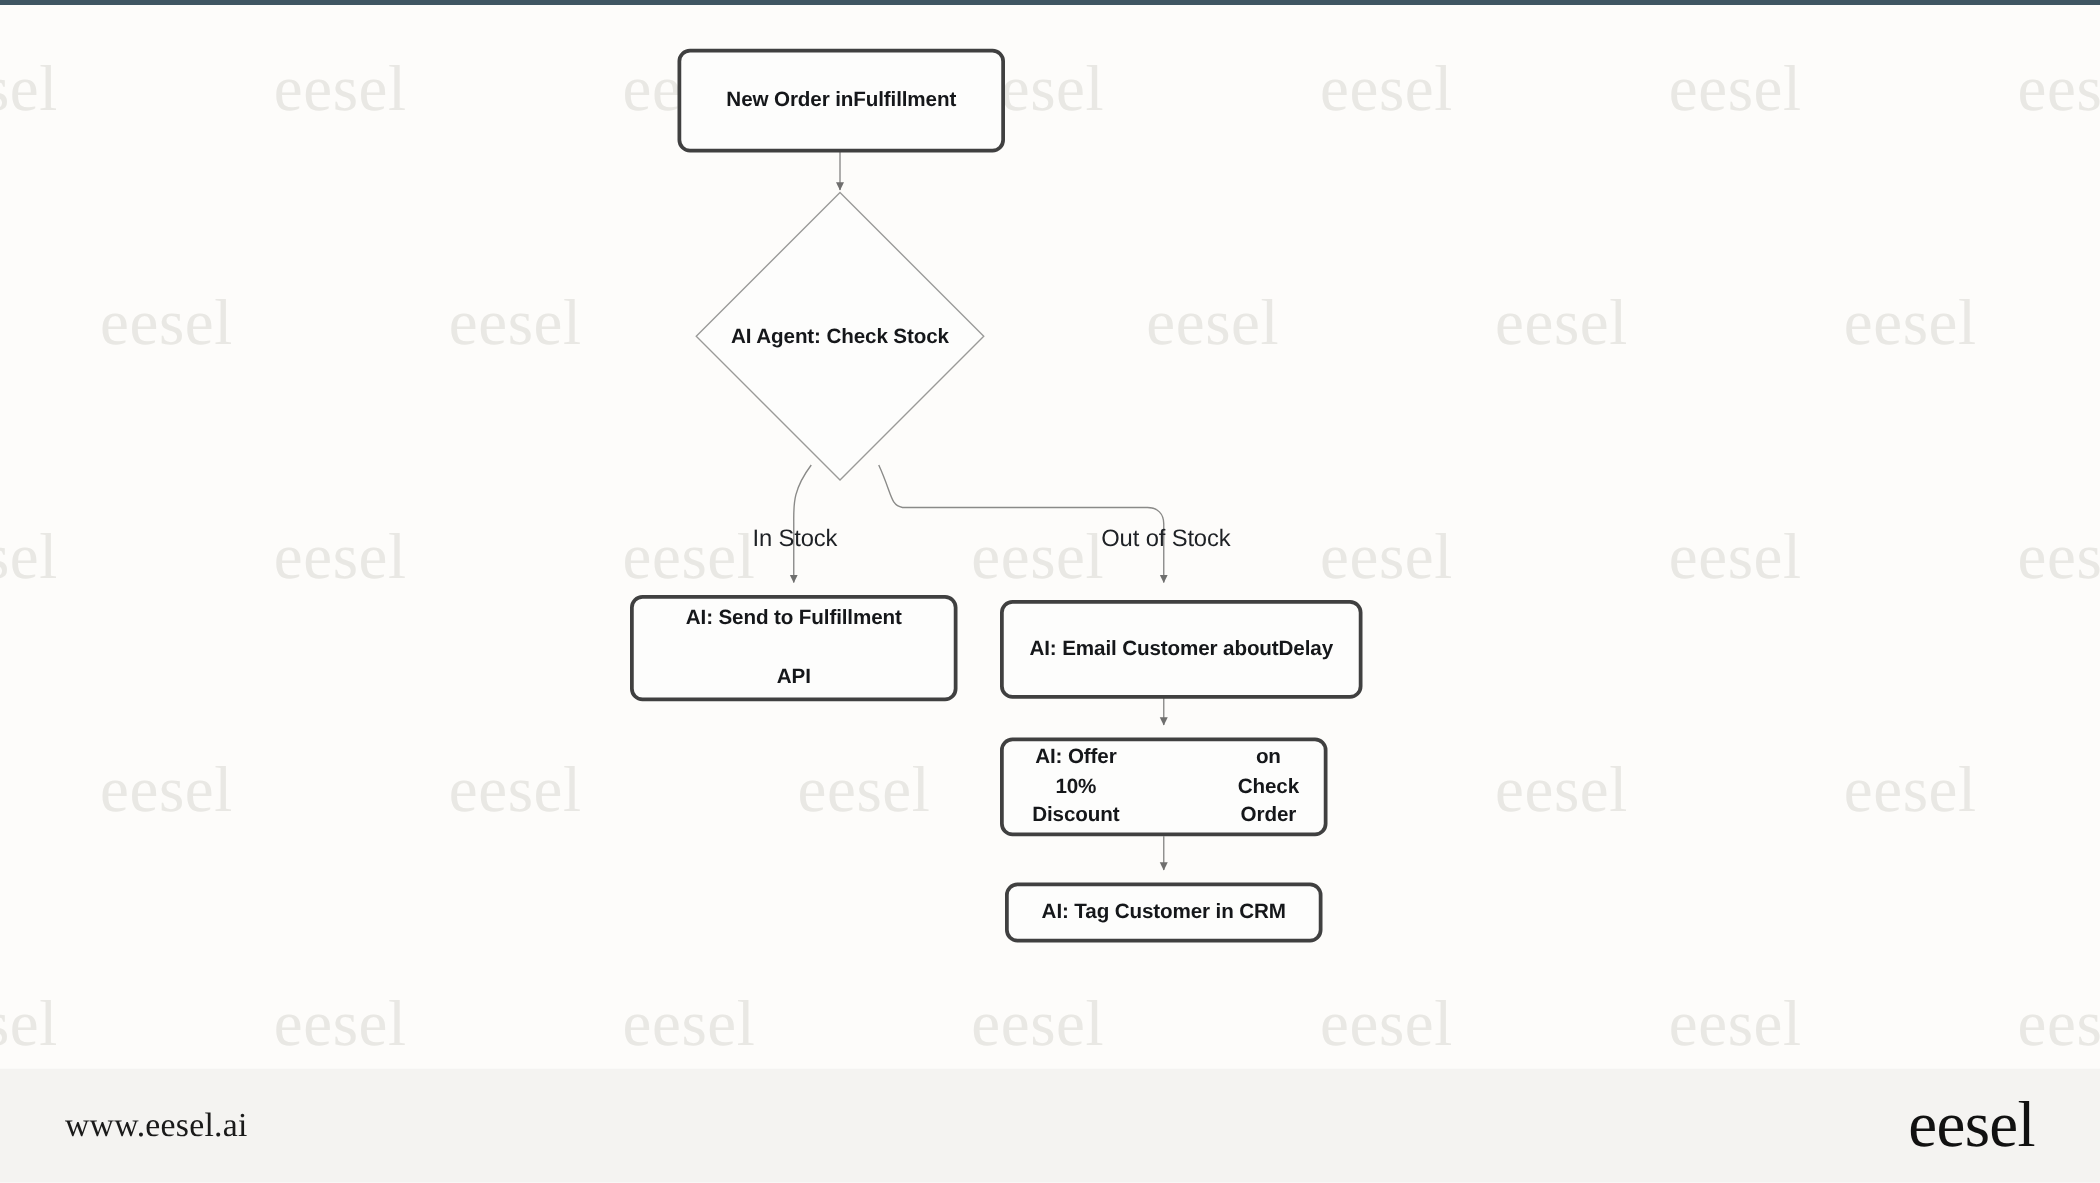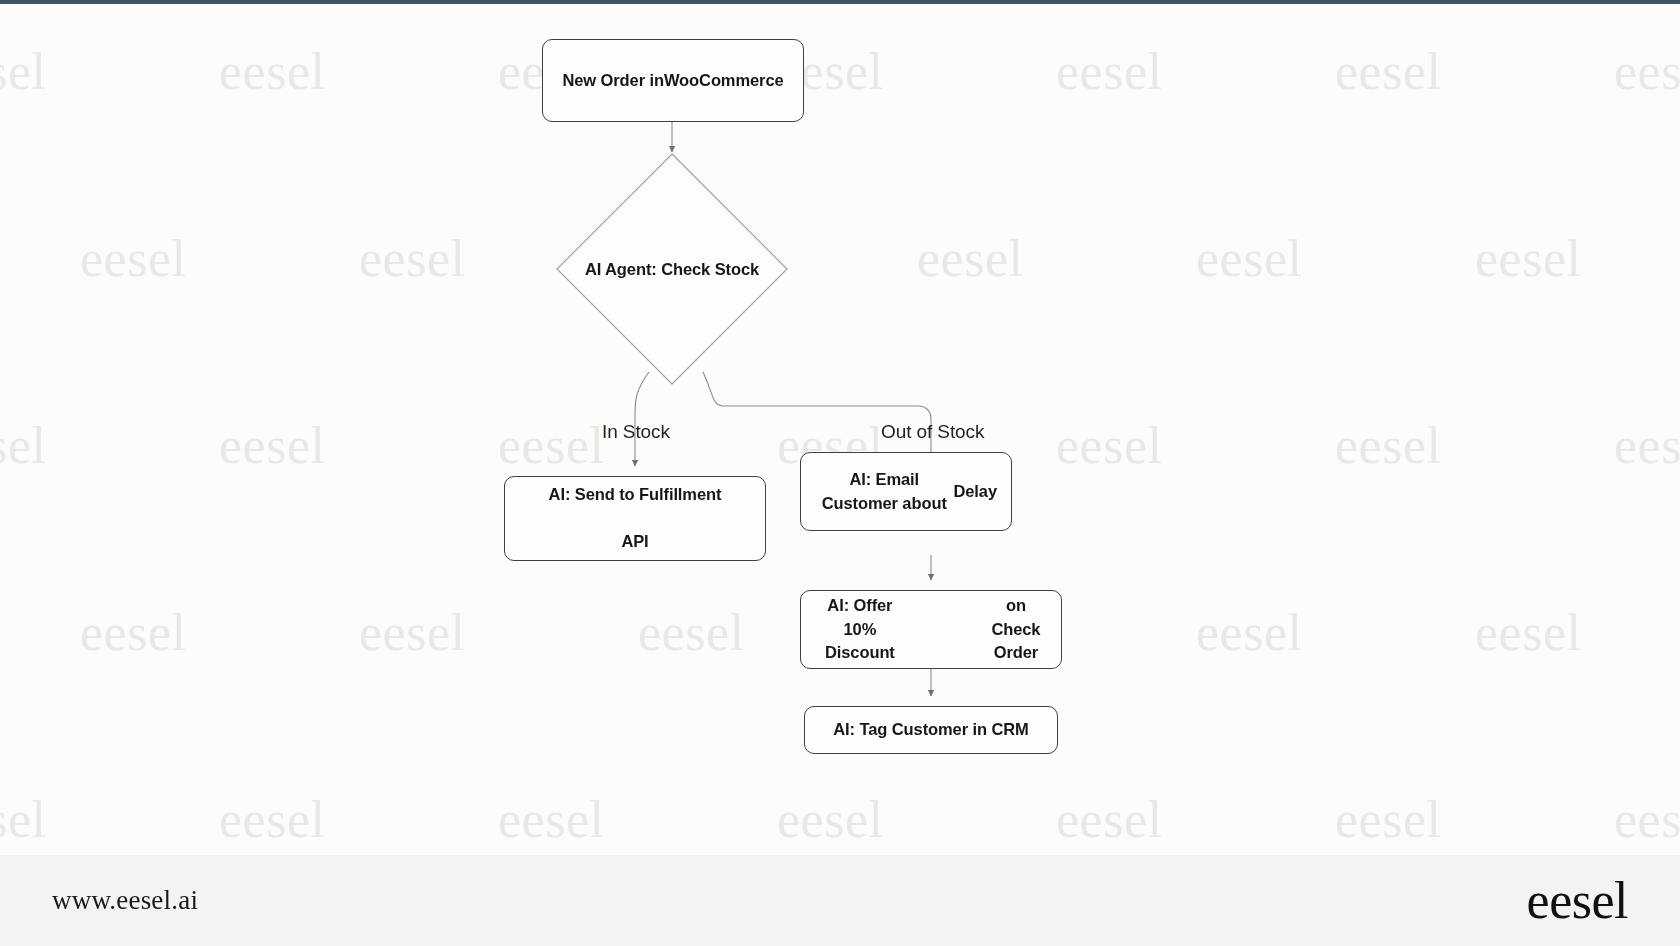--- a/index.html
+++ b/index.html
@@ -55,21 +55,21 @@
     left: 0; top: 0;
     width: 1680px;
     height: 855px;
     overflow: visible;
   }
 
   .node {
     position: absolute;
     box-sizing: border-box;
     background: #fdfdfc;
-    border: 1px solid #404040;
+    border: 3px solid #404040;
     border-radius: 10px;
     display: flex;
     align-items: center;
     justify-content: center;
     text-align: center;
     font-weight: bold;
     font-size: 16.5px;
     color: #15171a;
     line-height: 1.45;
     letter-spacing: -0.1px;
@@ -192,40 +192,40 @@
     <path d="M703,372 C714,396 712,404 722,406 L918,406 C926,406 931,411 931,419 L931,466" fill="none" stroke="#8a8a88" stroke-width="1.1" marker-end="url(#arrowhead)"></path>
 
     <path d="M931,555 L931,580" fill="none" stroke="#8a8a88" stroke-width="1.1" marker-end="url(#arrowhead)"></path>
 
     <path d="M931,669 L931,696" fill="none" stroke="#8a8a88" stroke-width="1.1" marker-end="url(#arrowhead)"></path>
   </svg>
 
   <div class="node" style="left:542px; top:39px; width:262px; height:83px;">
     <span class="node-label">New Order in</span>
       <br>
-    <span class="node-label">WooCommerce</span>
+    <span class="node-label">Fulfillment</span>
   </div>
 
   <div class="decision-wrap" style="left:556px; top:153px; width:232px; height:232px;">
     <svg class="decision-shape" viewBox="0 0 232 232" preserveAspectRatio="none">
       <polygon points="116,1 231,116 116,231 1,116" fill="#fdfdfc" stroke="#9a9a98" stroke-width="1.1"></polygon>
     </svg>
     <span class="decision-text">AI Agent: Check Stock</span>
   </div>
 
   <div class="edge-label" style="left:602px; top:421px;">In Stock</div>
   <div class="edge-label" style="left:881px; top:421px;">Out of Stock</div>
 
   <div class="node" style="left:504px; top:476px; width:262px; height:85px;flex-direction:column;">
     <span class="node-label">AI: Send to Fulfillment</span>
       <br>
     <span class="node-label">API</span>
   </div>
 
-  <div class="node" style="left:800px; top:452px; width:212px; height:79px;">
+  <div class="node" style="left:800px; top:480px; width:290px; height:79px;">
     <span class="node-label">AI: Email Customer about</span>
       <br>
     <span class="node-label">Delay</span>
   </div>
 
   <div class="node" style="left:800px; top:590px; width:262px; height:79px;gap:40px;">
     <span class="node-label">AI: Offer 10% Discount</span>
       <br>
     <span class="node-label">on Check Order</span>
   </div>

